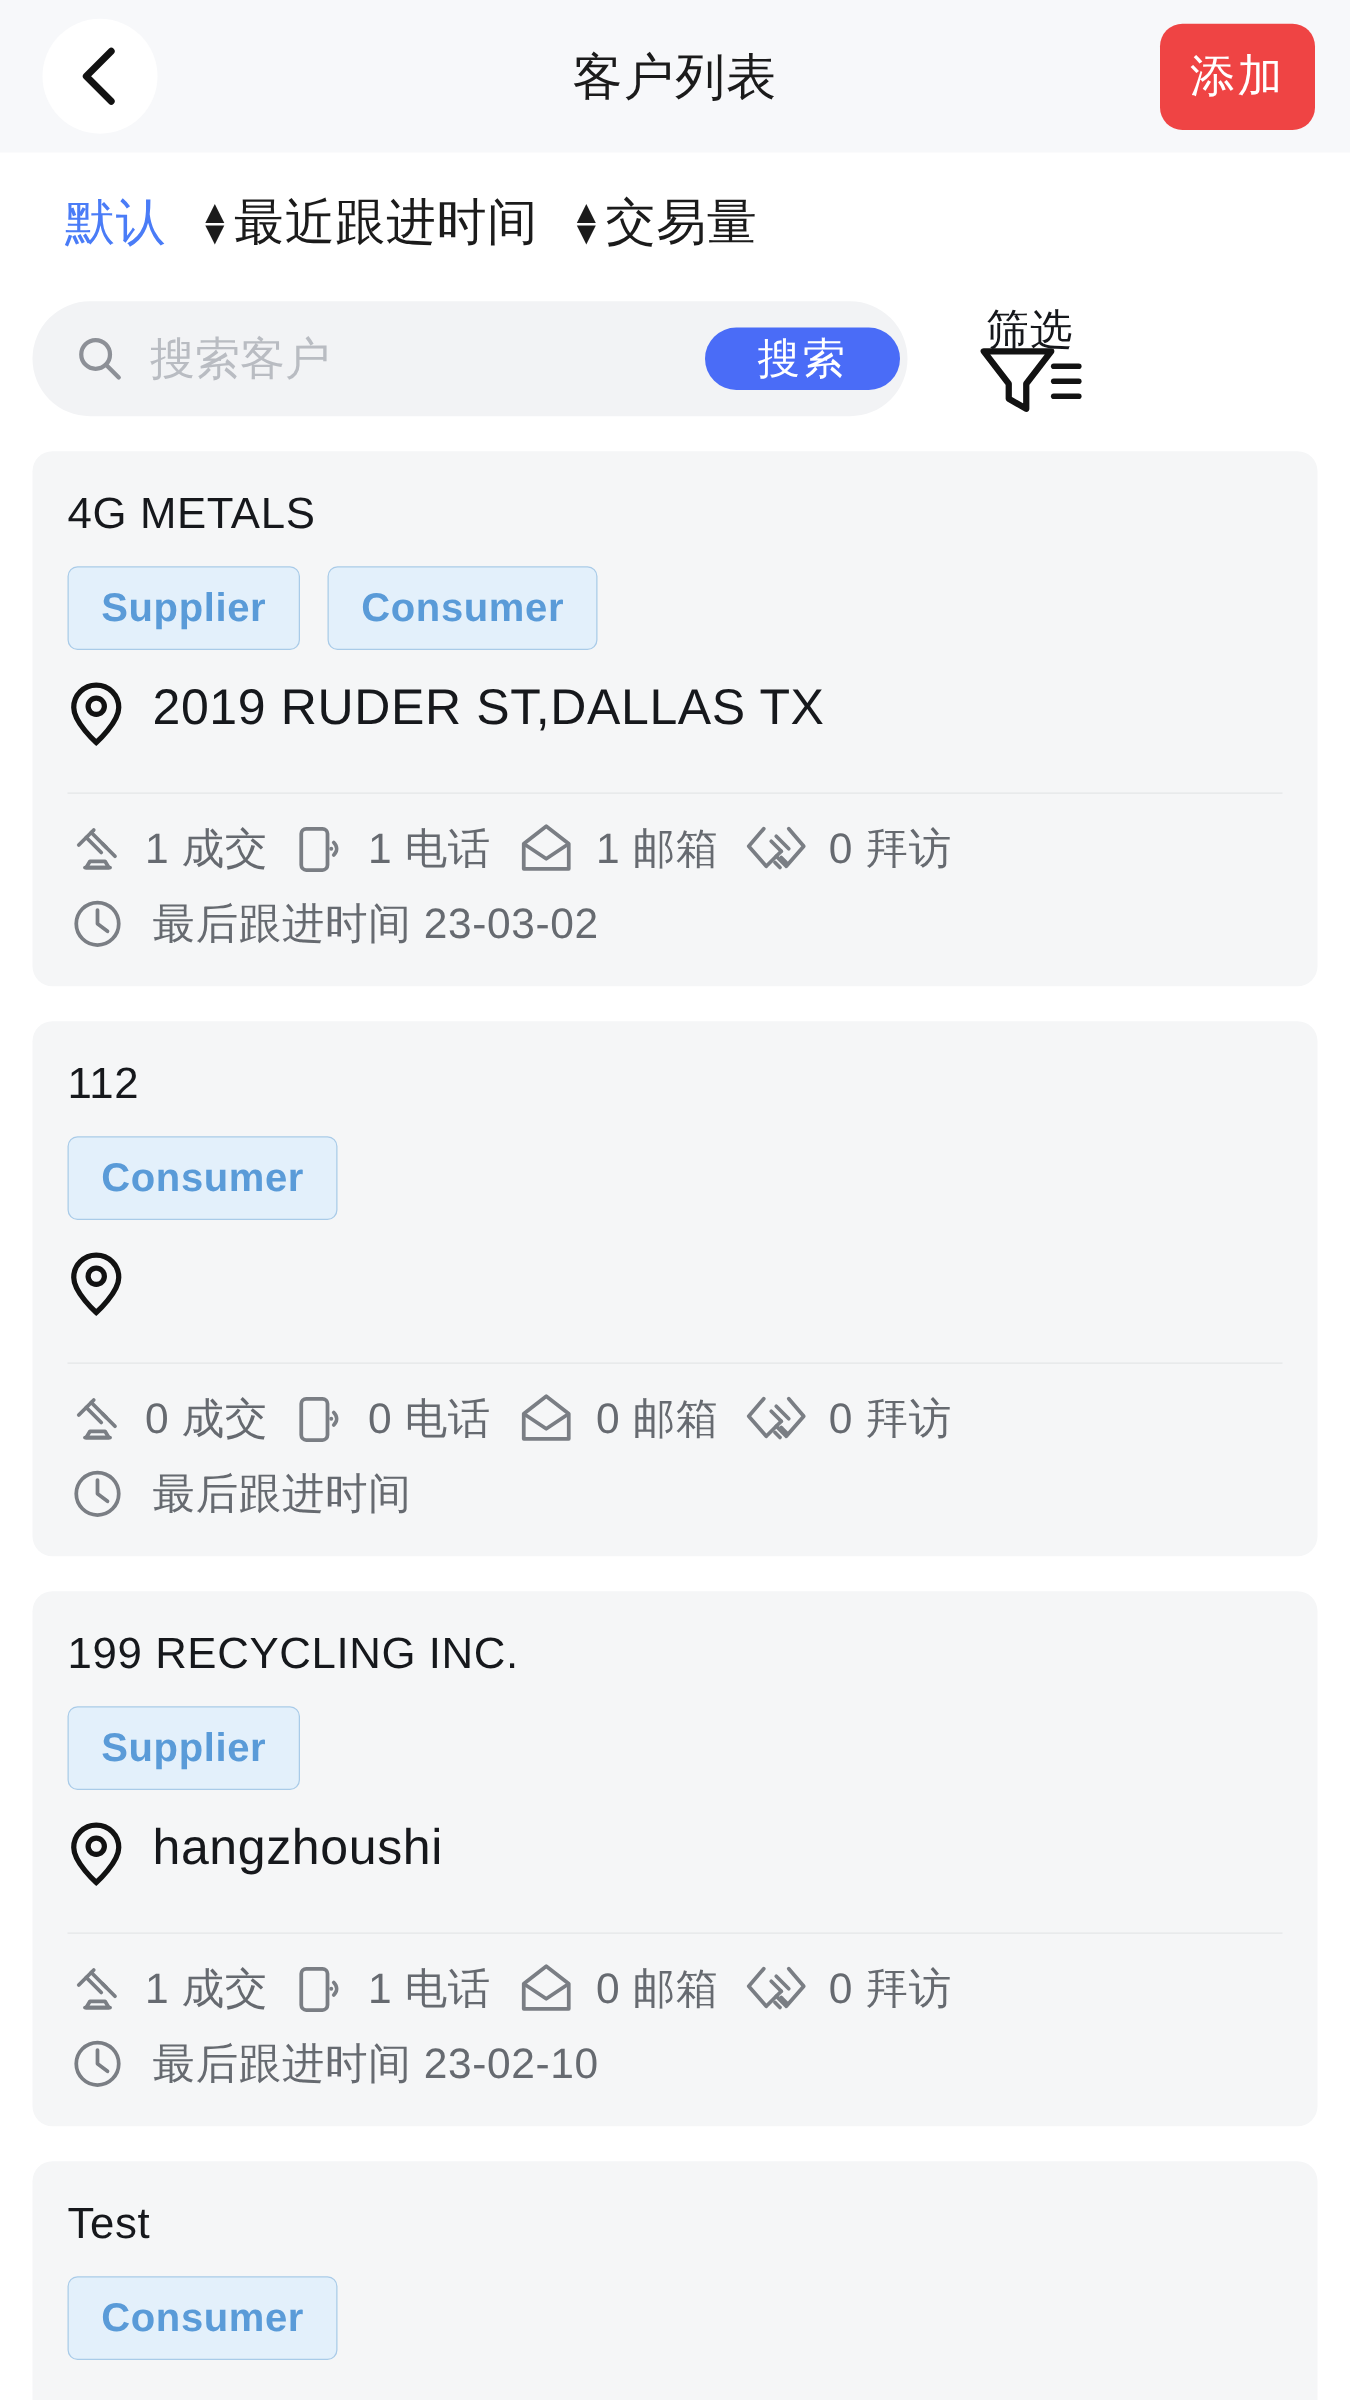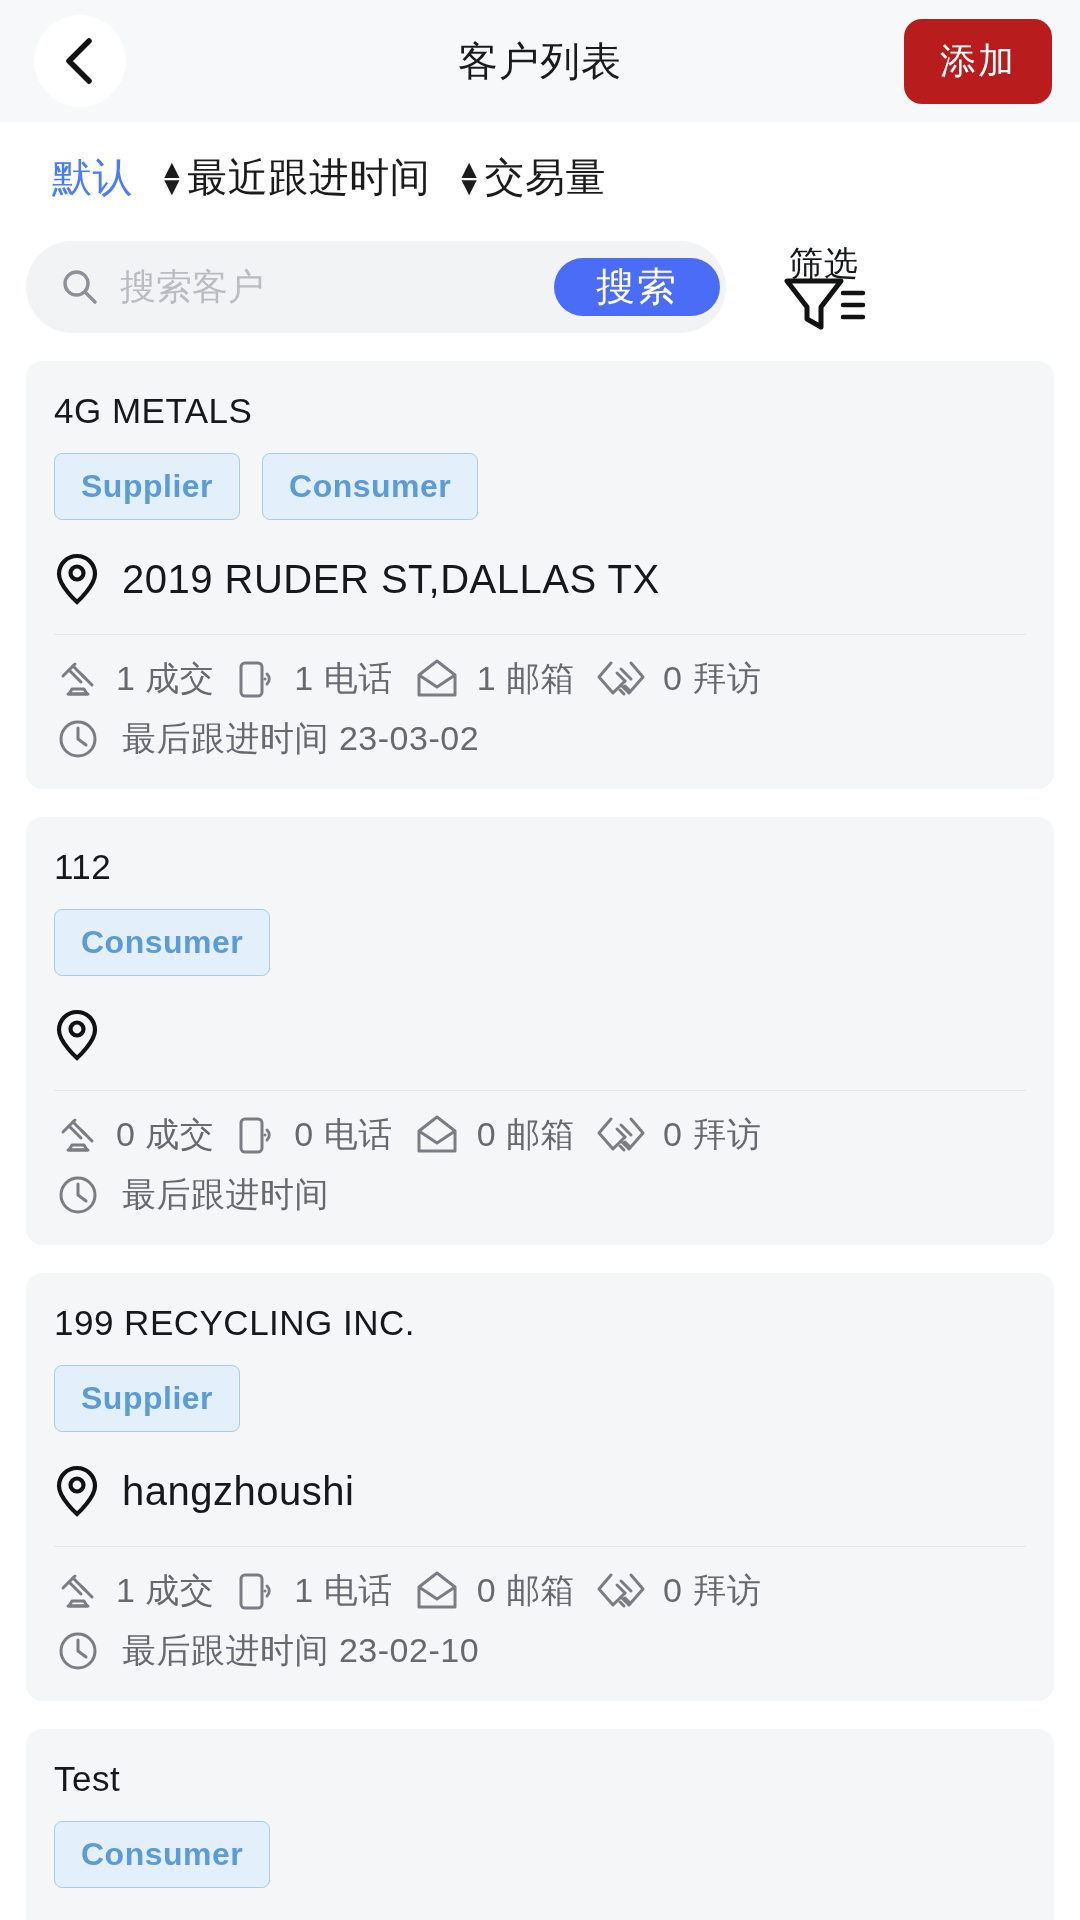--- a/index.html
+++ b/index.html
@@ -33,27 +33,27 @@
     position: absolute;
     left: 0; right: 0;
     text-align: center;
     font-size: 40px;
     color: #1b1b1b;
     letter-spacing: 1px;
     pointer-events: none;
   }
   .add-btn {
     margin-left: auto;
-    background: #b91c1c;
+    background: #ef4444;
     color: #ffffff;
     border: none;
     border-radius: 18px;
     font-size: 36px;
     font-family: inherit;
-    padding: 18px 36px;
+    padding: 18px 24px;
     letter-spacing: 2px;
     z-index: 2;
   }
 
   
   .sortbar {
     display: flex;
     align-items: center;
     padding: 28px 0 18px 52px;
     gap: 26px;
@@ -108,21 +108,21 @@
     min-width: 0;
   }
   .search-input::placeholder { color: #b9bcc2; }
   .search-go {
     position:absolute;
     right: 6px;
     background: #4a6cf7;
     color: #fff;
     border: none;
     border-radius: 42px;
-    font-size: 39px;
+    font-size: 34px;
     font-family: Liberation Sans, sans-serif;
     padding: 2px 42px;
     letter-spacing: 2px;
   }
   .filter-btn {
     margin-left: 38px;
     width: 120px;
     height: 104px;
     position: relative;
     display:flex;
@@ -163,21 +163,20 @@
     background: #e3f0fb;
     border: 1px solid #a9cbe8;
     border-radius: 8px;
     color: #5a9bd8;
     font-size: 32px;
     padding: 14px 26px;
     letter-spacing: 0.5px;
   }
   .addr-row {
     display: flex;
-    align-items: center;
     gap: 22px;
     min-height: 70px;
     margin-bottom: 20px;
   }
   .addr-text {
     font-size: 40px;
     color: #16181c;
     letter-spacing: 0.5px;
   }
   .divider { height: 1px; background: #e4e6e8; margin: 4px 0 20px 0; }

